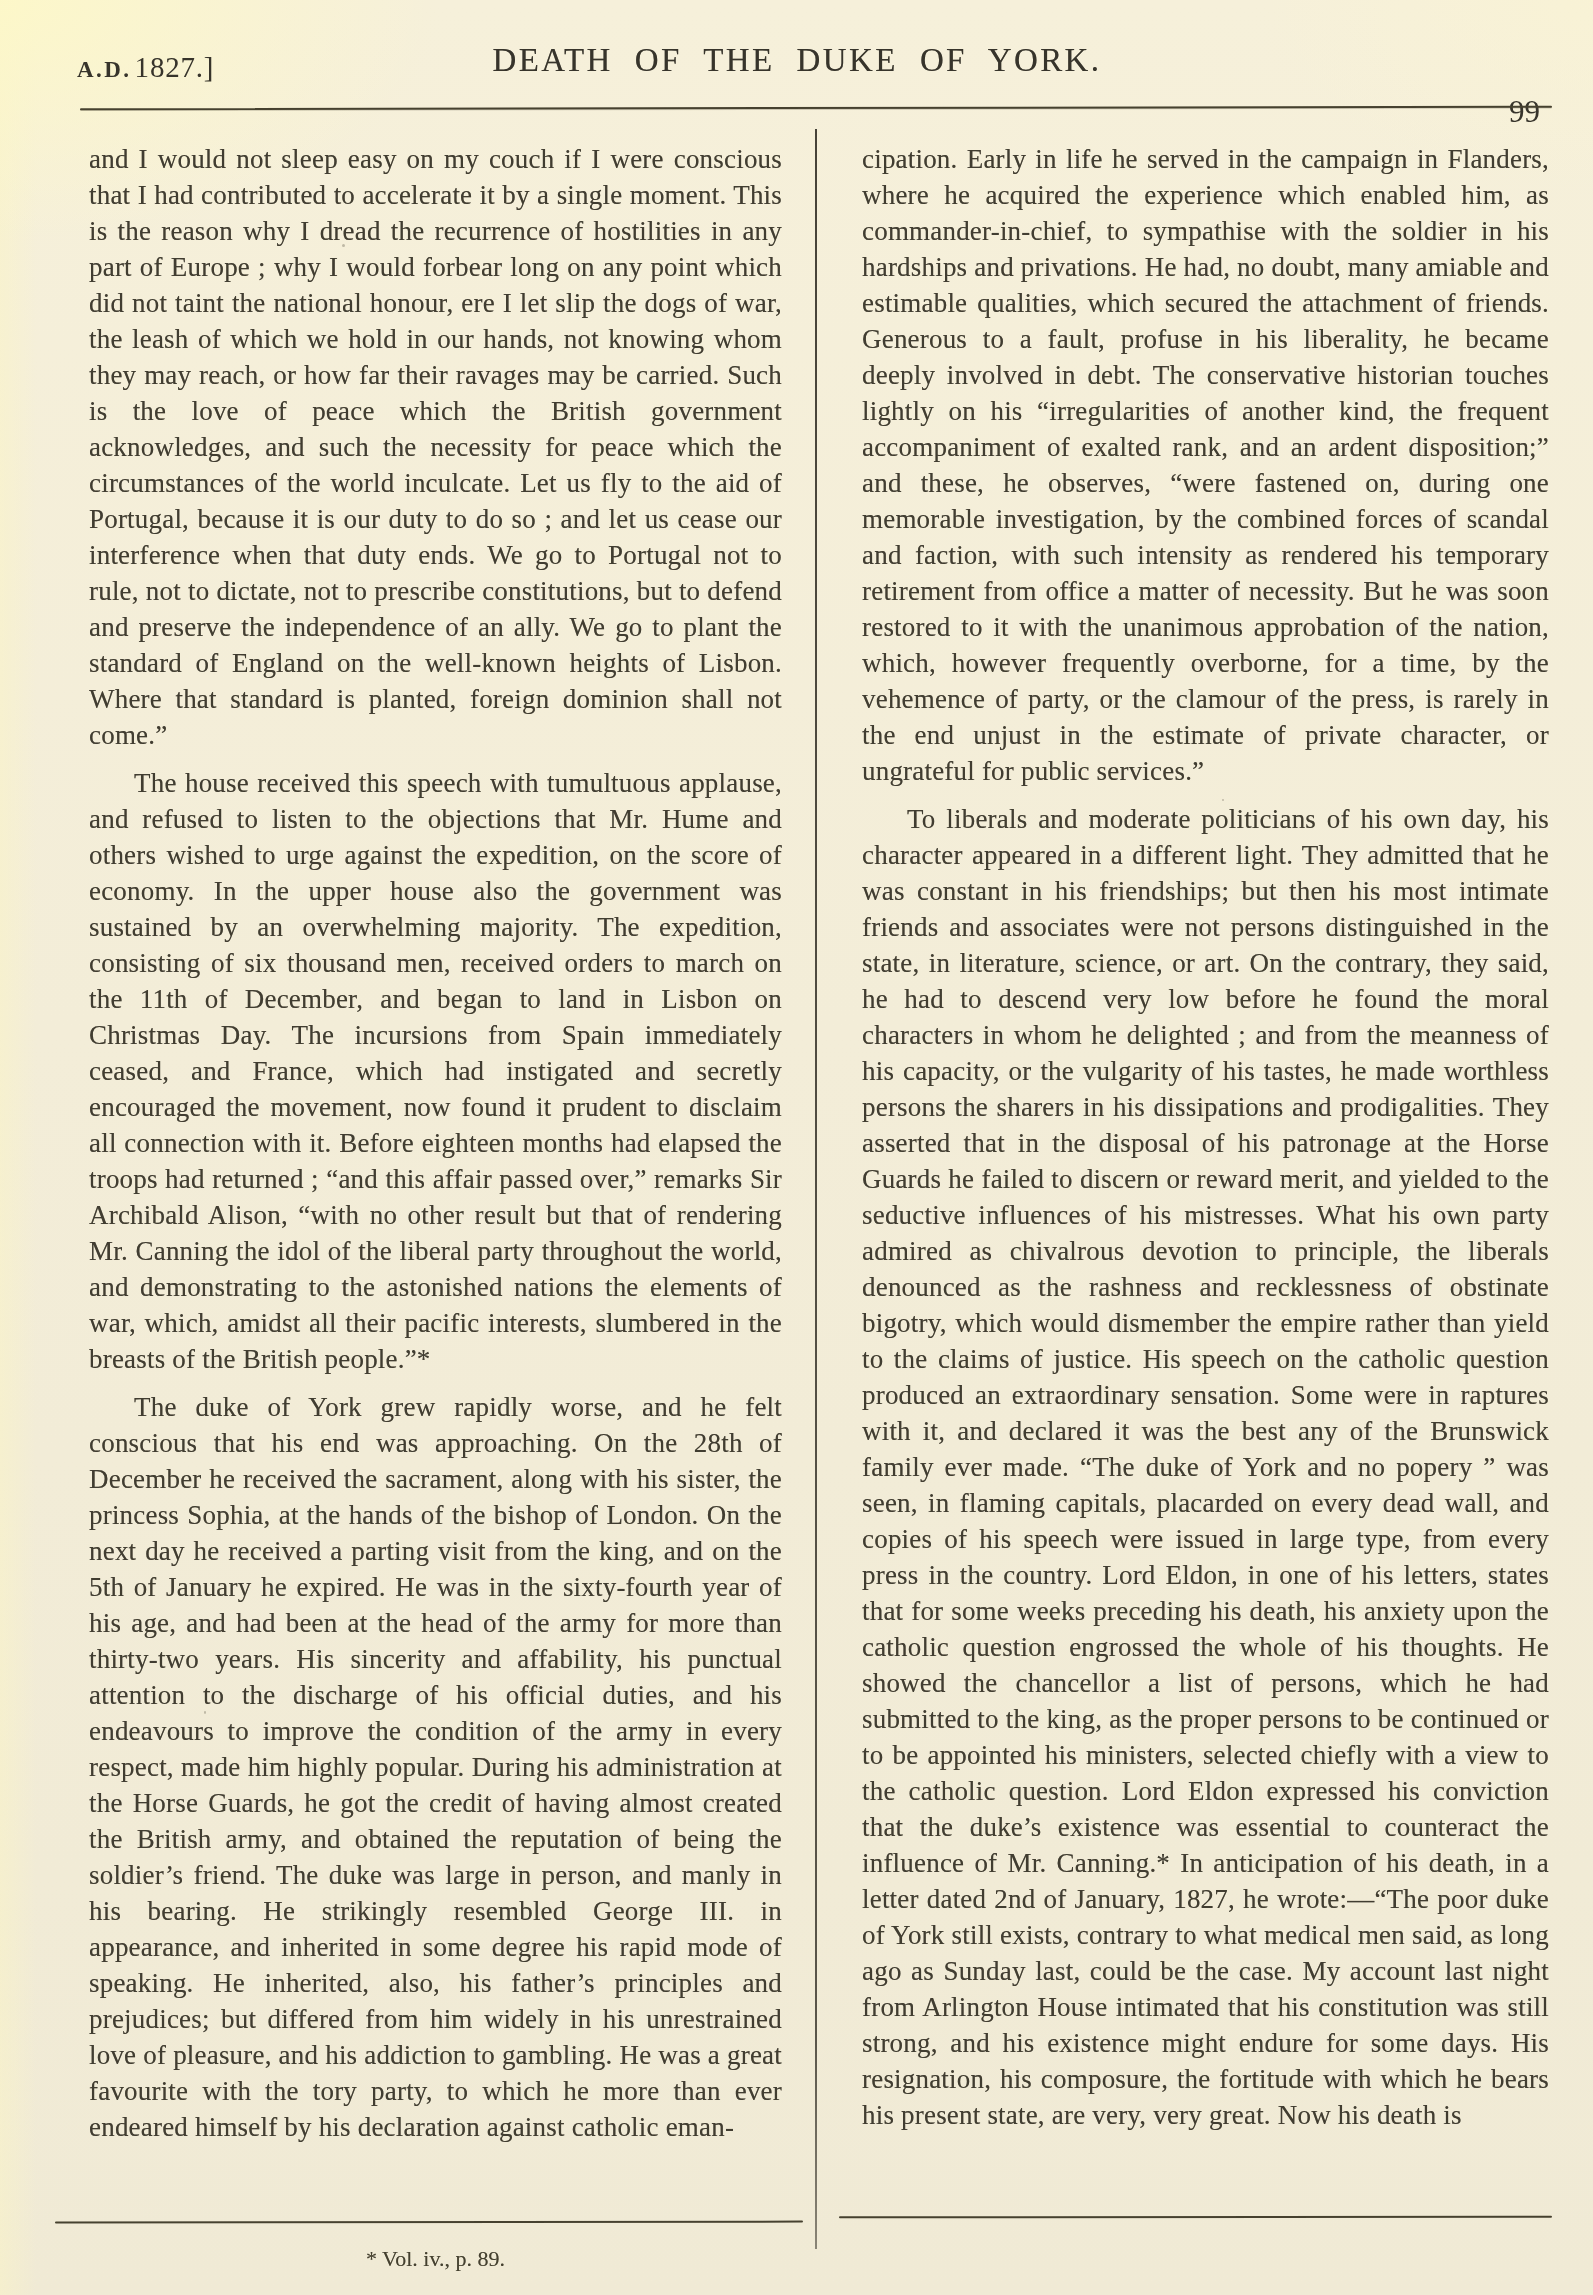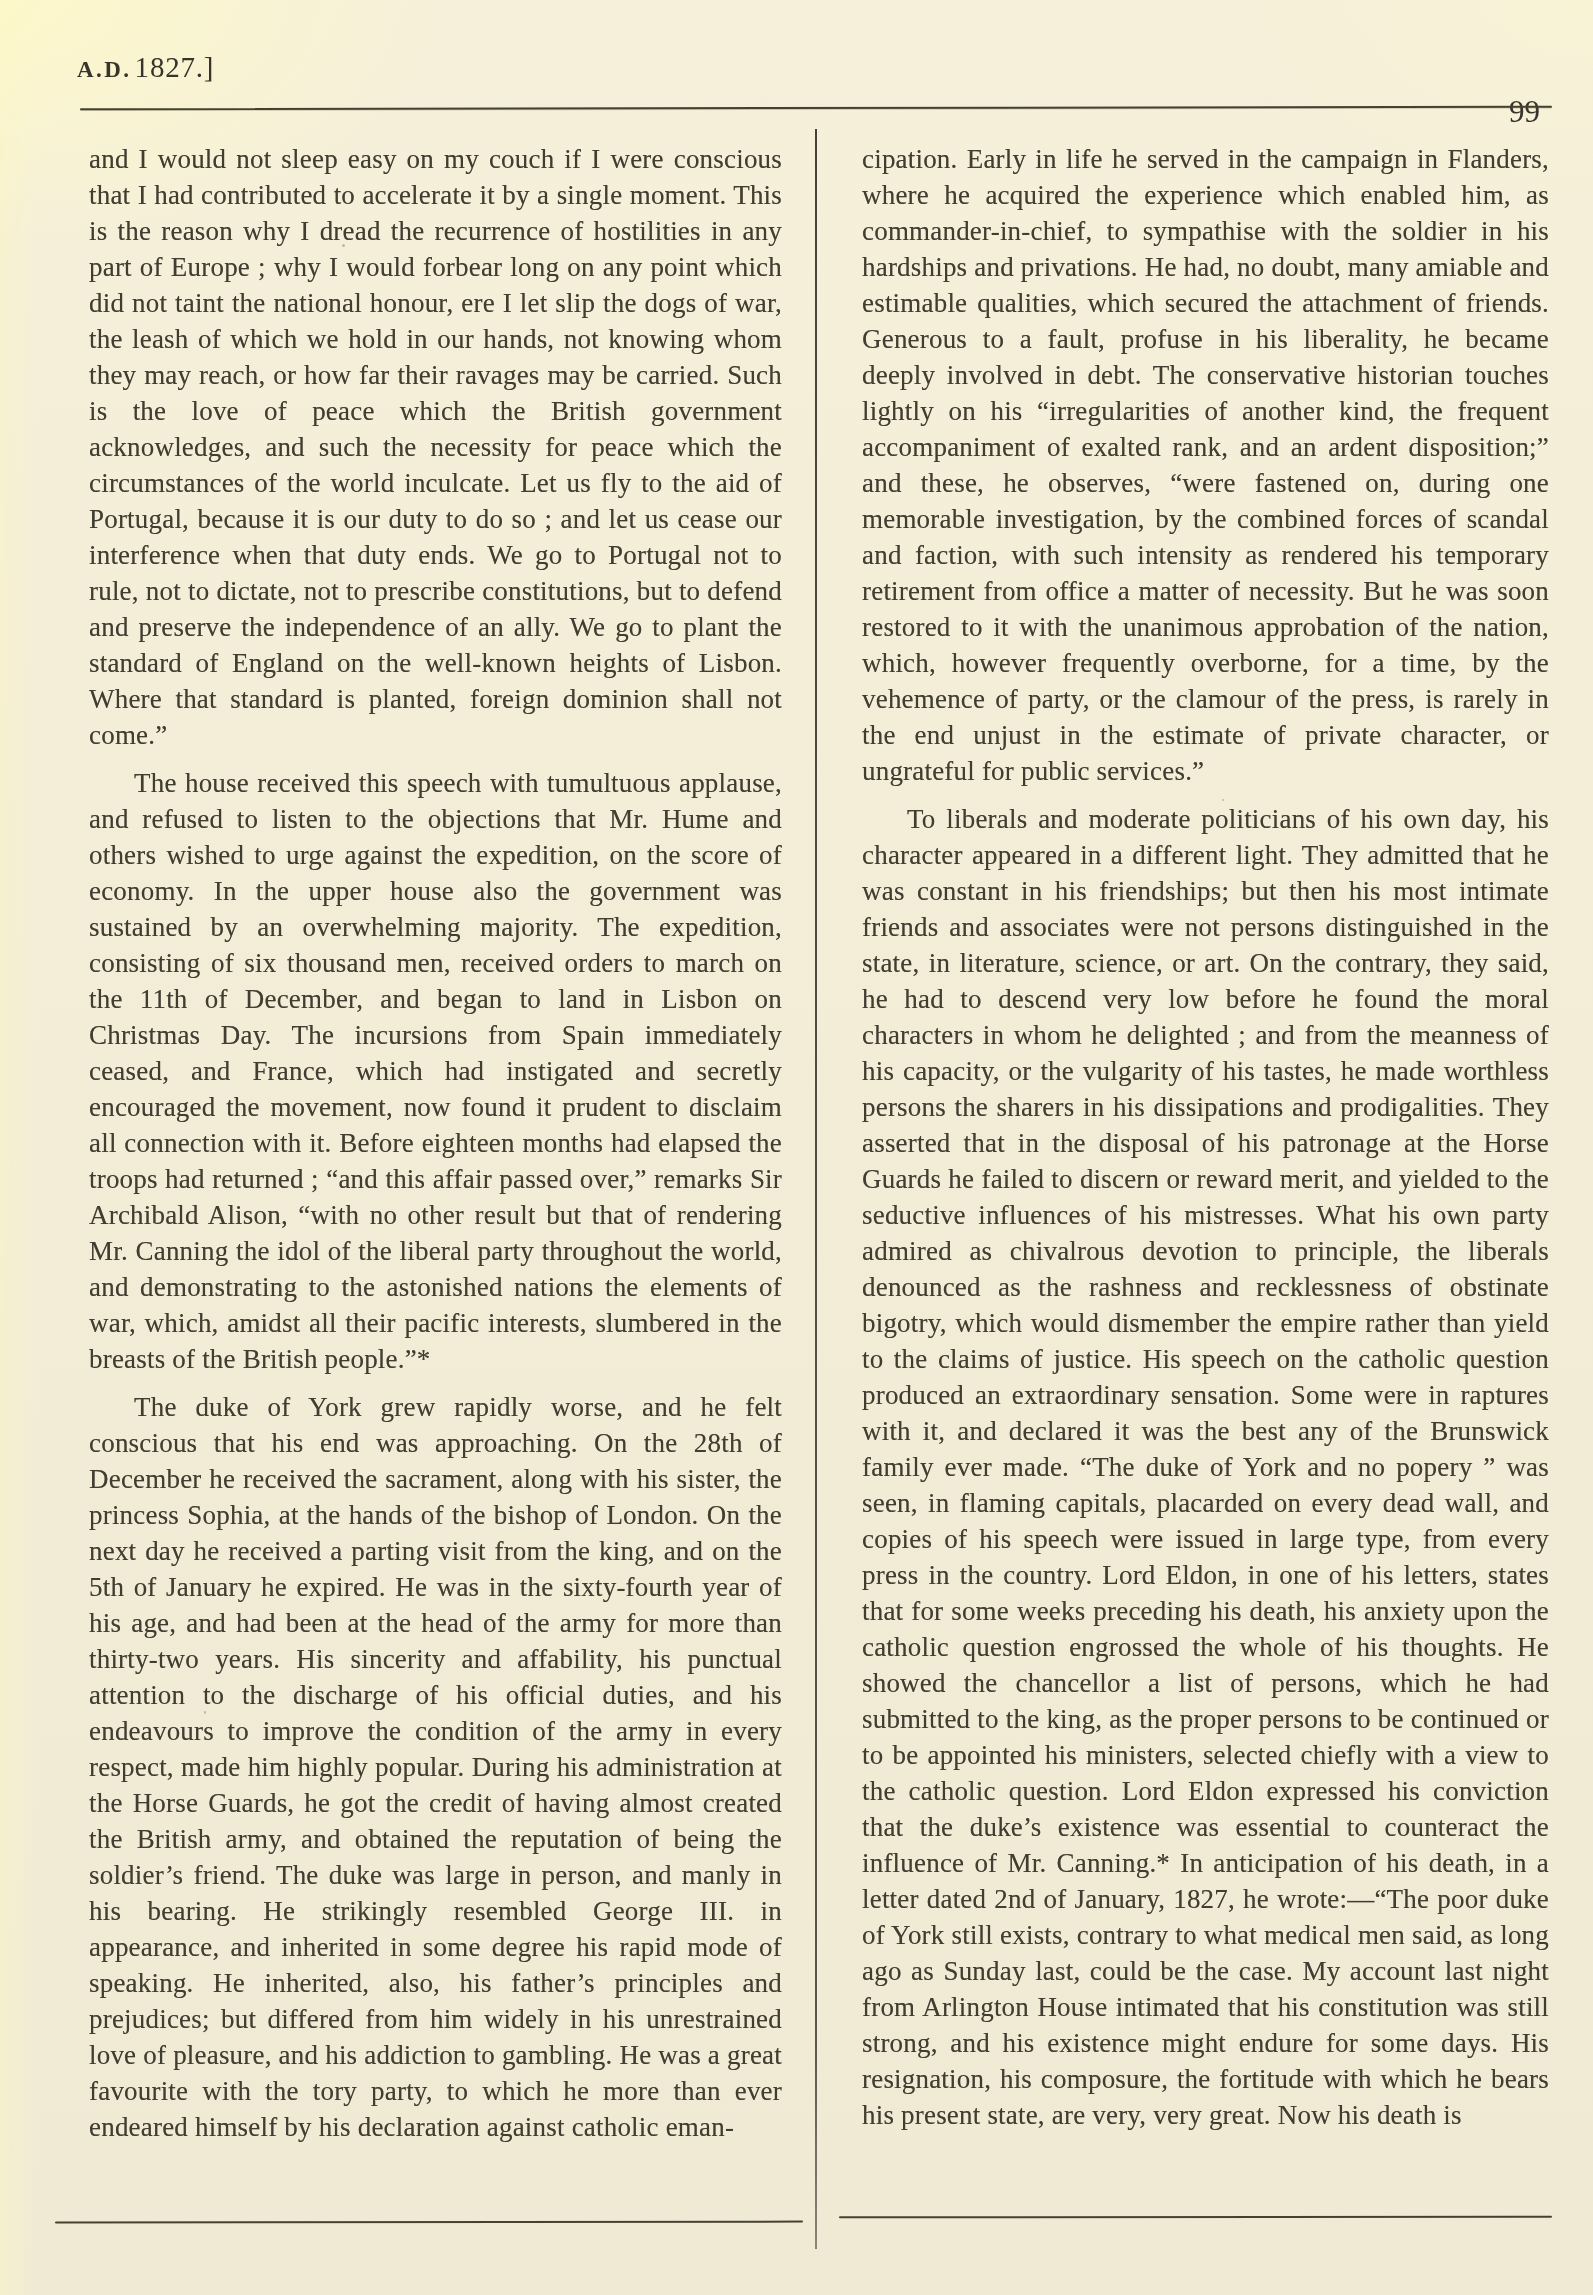--- a/index.html
+++ b/index.html
@@ -150,20 +150,21 @@
 
   <div class="speck" style="left:342px; top:244px; width:3.3px; height:3.3px;"></div>
   <div class="speck" style="left:1222px; top:799px; width:2.4px; height:2.4px;"></div>
   <div class="speck" style="left:204px; top:1711px; width:2.4px; height:3.3px;"></div>
 
   <div class="hdr-date">
     <span class="sc">A.D.</span>
     <span class="yr">1827.]</span>
   </div>
 
+  <div class="hdr-title">DEATH OF THE DUKE OF YORK.</div>
 
   <div class="hdr-page-num">99</div>
 
   <div class="rule header"></div>
 
   <div class="divider"></div>
 
   <div class="col col-left">
     <p>and I would not sleep easy on my couch if I were conscious that I had contributed to accelerate it by a single moment. This is the reason why I dread the recurrence of hostilities in any part of Europe ; why I would forbear long on any point which did not taint the national honour, ere I let slip the dogs of war, the leash of which we hold in our hands, not knowing whom they may reach, or how far their ravages may be carried.  Such is the love of peace which the British government acknowledges, and such the necessity for peace which the circumstances of the world inculcate.  Let us fly to the aid of Portugal, because it is our duty to do so ; and let us cease our interference when that duty ends.  We go to Portugal not to rule, not to dictate, not to prescribe constitutions, but to defend and preserve the independence of an ally.  We go to plant the standard of England on the well-known heights of Lisbon. Where that standard is planted, foreign dominion shall not come.”</p>
     <p class="indent">The house received this speech with tumultuous applause, and refused to listen to the objections that Mr. Hume and others wished to urge against the expedition, on the score of economy.  In the upper house also the government was sustained by an overwhelming majority.  The expedition, consisting of six thousand men, received orders to march on the 11th of December, and began to land in Lisbon on Christmas Day.  The incursions from Spain immediately ceased, and France, which had instigated and secretly encouraged the movement, now found it prudent to disclaim all connection with it.  Before eighteen months had elapsed the troops had returned ; “and this affair passed over,” remarks Sir Archibald Alison, “with no other result but that of rendering Mr. Canning the idol of the liberal party throughout the world, and demonstrating to the astonished nations the elements of war, which, amidst all their pacific interests, slumbered in the breasts of the British people.”*</p>
@@ -171,15 +172,16 @@
   </div>
 
   <div class="col col-right">
     <p>cipation.  Early in life he served in the campaign in Flanders, where he acquired the experience which enabled him, as commander-in-chief, to sympathise with the soldier in his hardships and privations.  He had, no doubt, many amiable and estimable qualities, which secured the attachment of friends.  Generous to a fault, profuse in his liberality, he became deeply involved in debt.  The conservative historian touches lightly on his “irregularities of another kind, the frequent accompaniment of exalted rank, and an ardent disposition;” and these, he observes, “were fastened on, during one memorable investigation, by the combined forces of scandal and faction, with such intensity as rendered his temporary retirement from office a matter of necessity.  But he was soon restored to it with the unanimous approbation of the nation, which, however frequently overborne, for a time, by the vehemence of party, or the clamour of the press, is rarely in the end unjust in the estimate of private character, or ungrateful for public services.”</p>
     <p class="indent">To liberals and moderate politicians of his own day, his character appeared in a different light.  They admitted that he was constant in his friendships; but then his most intimate friends and associates were not persons distinguished in the state, in literature, science, or art.  On the contrary, they said, he had to descend very low before he found the moral characters in whom he delighted ; and from the meanness of his capacity, or the vulgarity of his tastes, he made worthless persons the sharers in his dissipations and prodigalities.  They asserted that in the disposal of his patronage at the Horse Guards he failed to discern or reward merit, and yielded to the seductive influences of his mistresses. What his own party admired as chivalrous devotion to principle, the liberals denounced as the rashness and recklessness of obstinate bigotry, which would dismember the empire rather than yield to the claims of justice.  His speech on the catholic question produced an extraordinary sensation.  Some were in raptures with it, and declared it was the best any of the Brunswick family ever made. “The duke of York and no popery ” was seen, in flaming capitals, placarded on every dead wall, and copies of his speech were issued in large type, from every press in the country.  Lord Eldon, in one of his letters, states that for some weeks preceding his death, his anxiety upon the catholic question engrossed the whole of his thoughts.  He showed the chancellor a list of persons, which he had submitted to the king, as the proper persons to be continued or to be appointed his ministers, selected chiefly with a view to the catholic question.  Lord Eldon expressed his conviction that the duke’s existence was essential to counteract the influence of Mr. Canning.*  In anticipation of his death, in a letter dated 2nd of January, 1827, he wrote:—“The poor duke of York still exists, contrary to what medical men said, as long ago as Sunday last, could be the case.  My account last night from Arlington House intimated that his constitution was still strong, and his existence might endure for some days.  His resignation, his composure, the fortitude with which he bears his present state, are very, very great.  Now his death is</p>
   </div>
 
   <div class="rule foot-left"></div>
   <div class="rule foot-right"></div>
 
+  <div class="footnote left">* Vol. iv., p. 89.</div>
 
 </div>
 
 
 </body></html>

